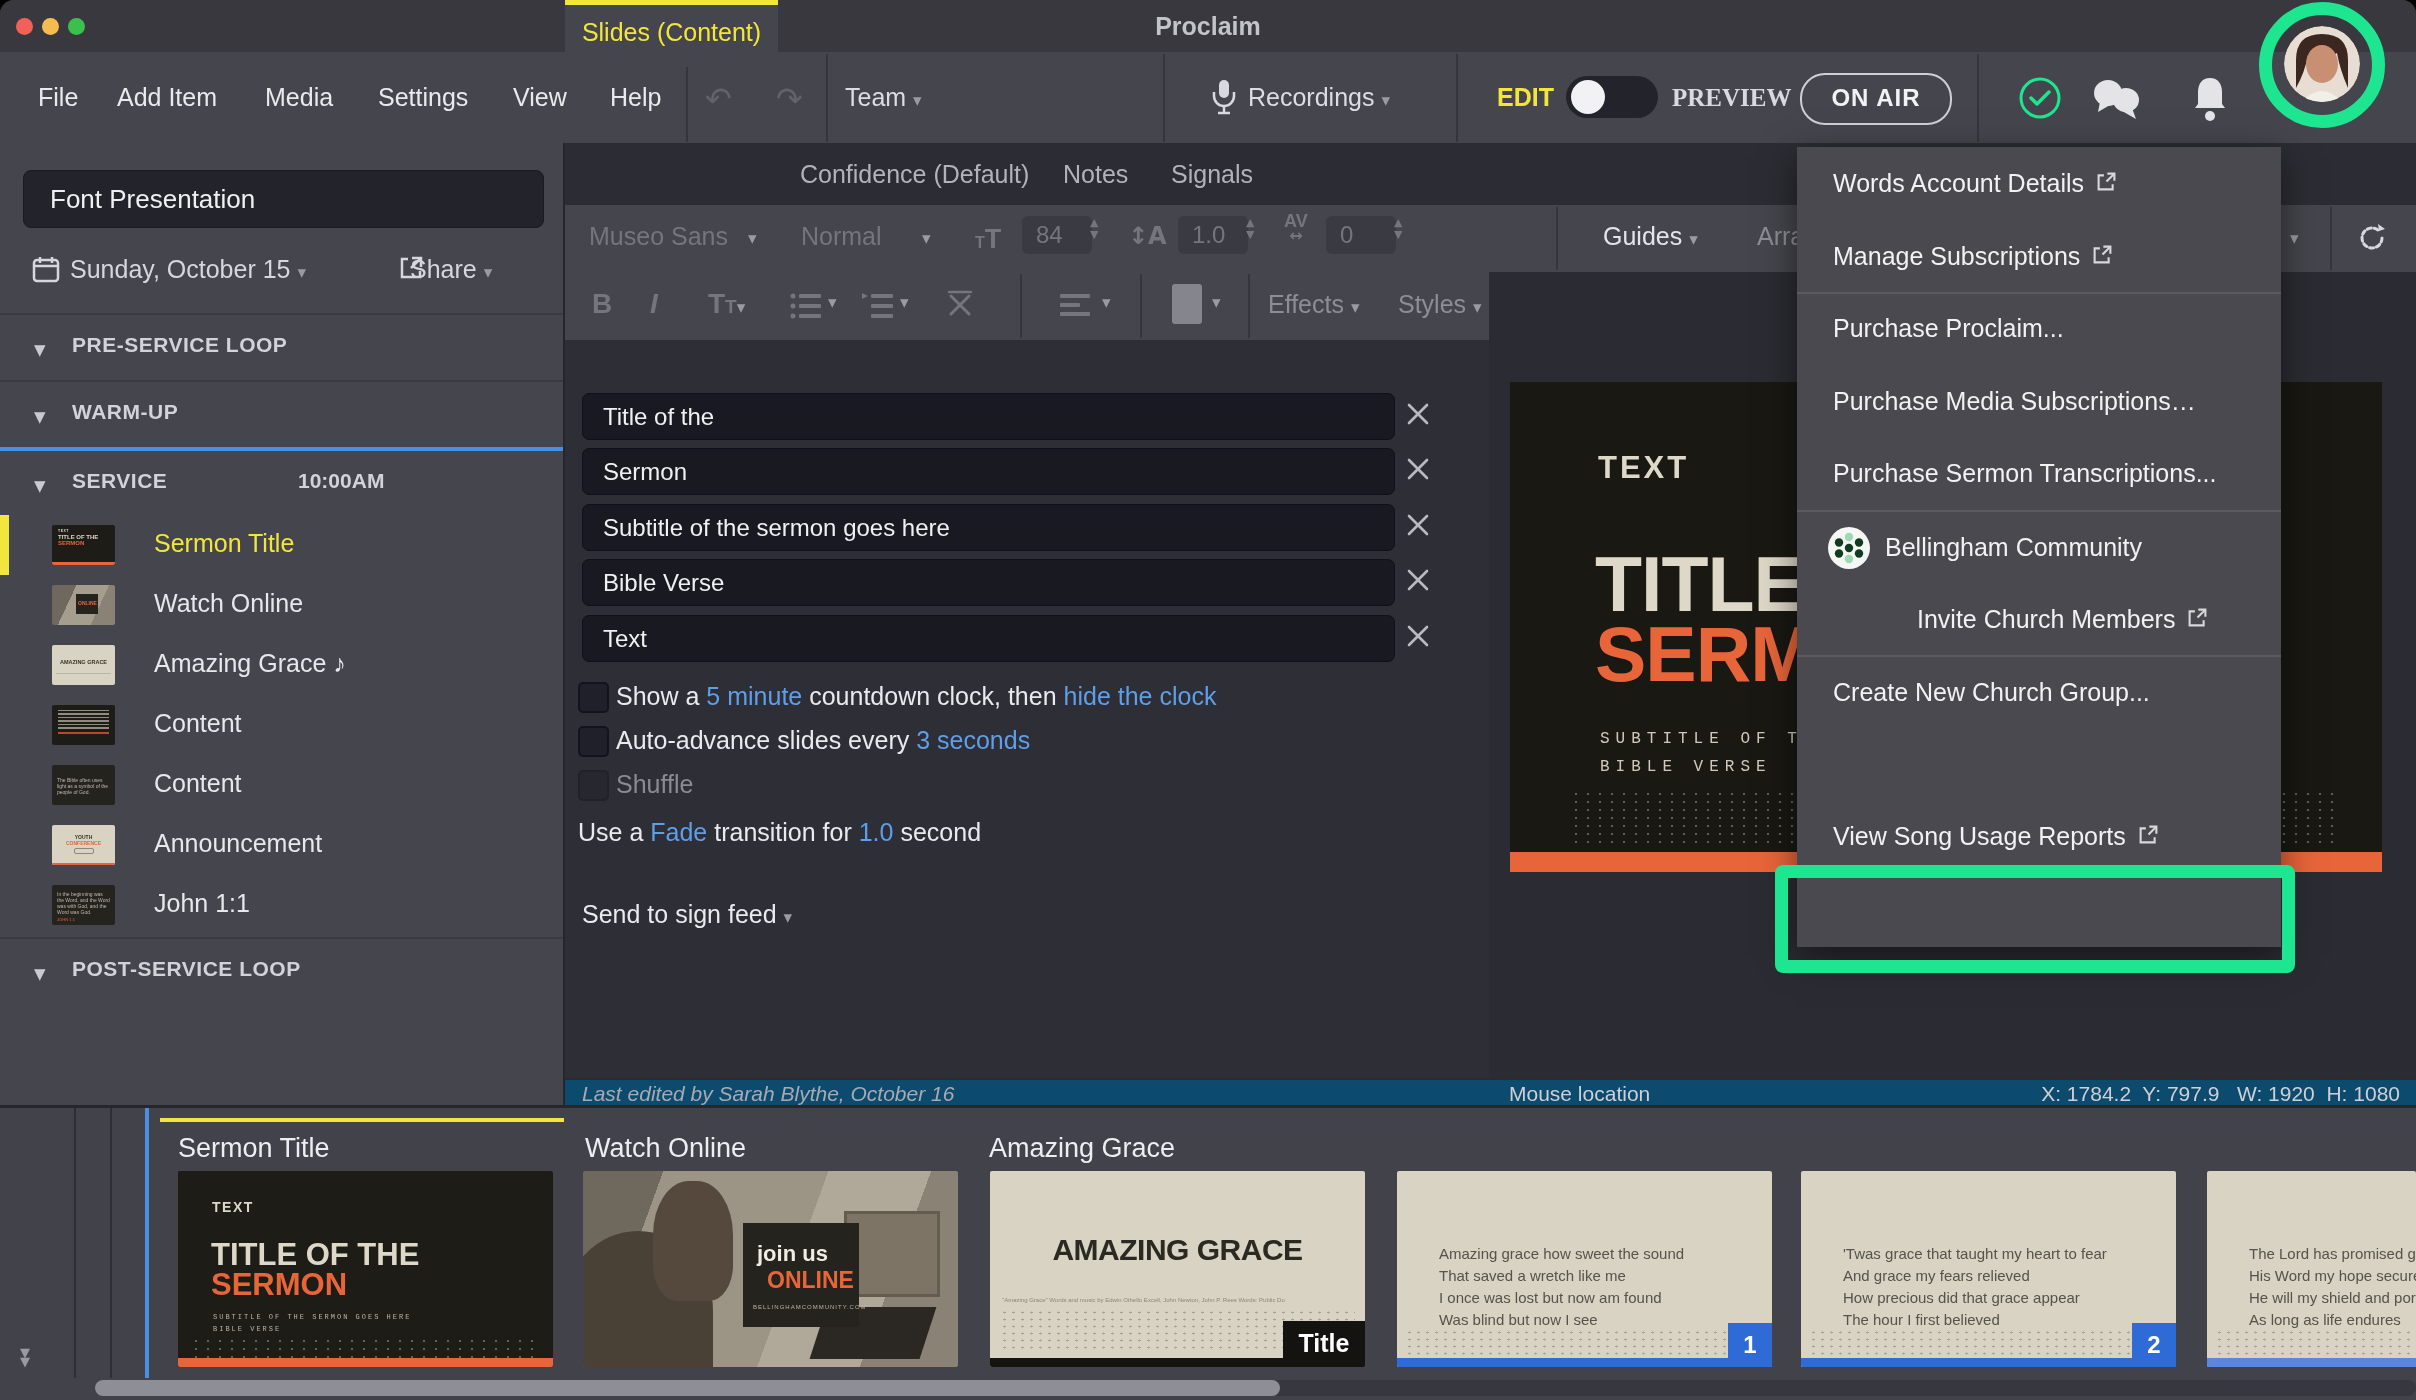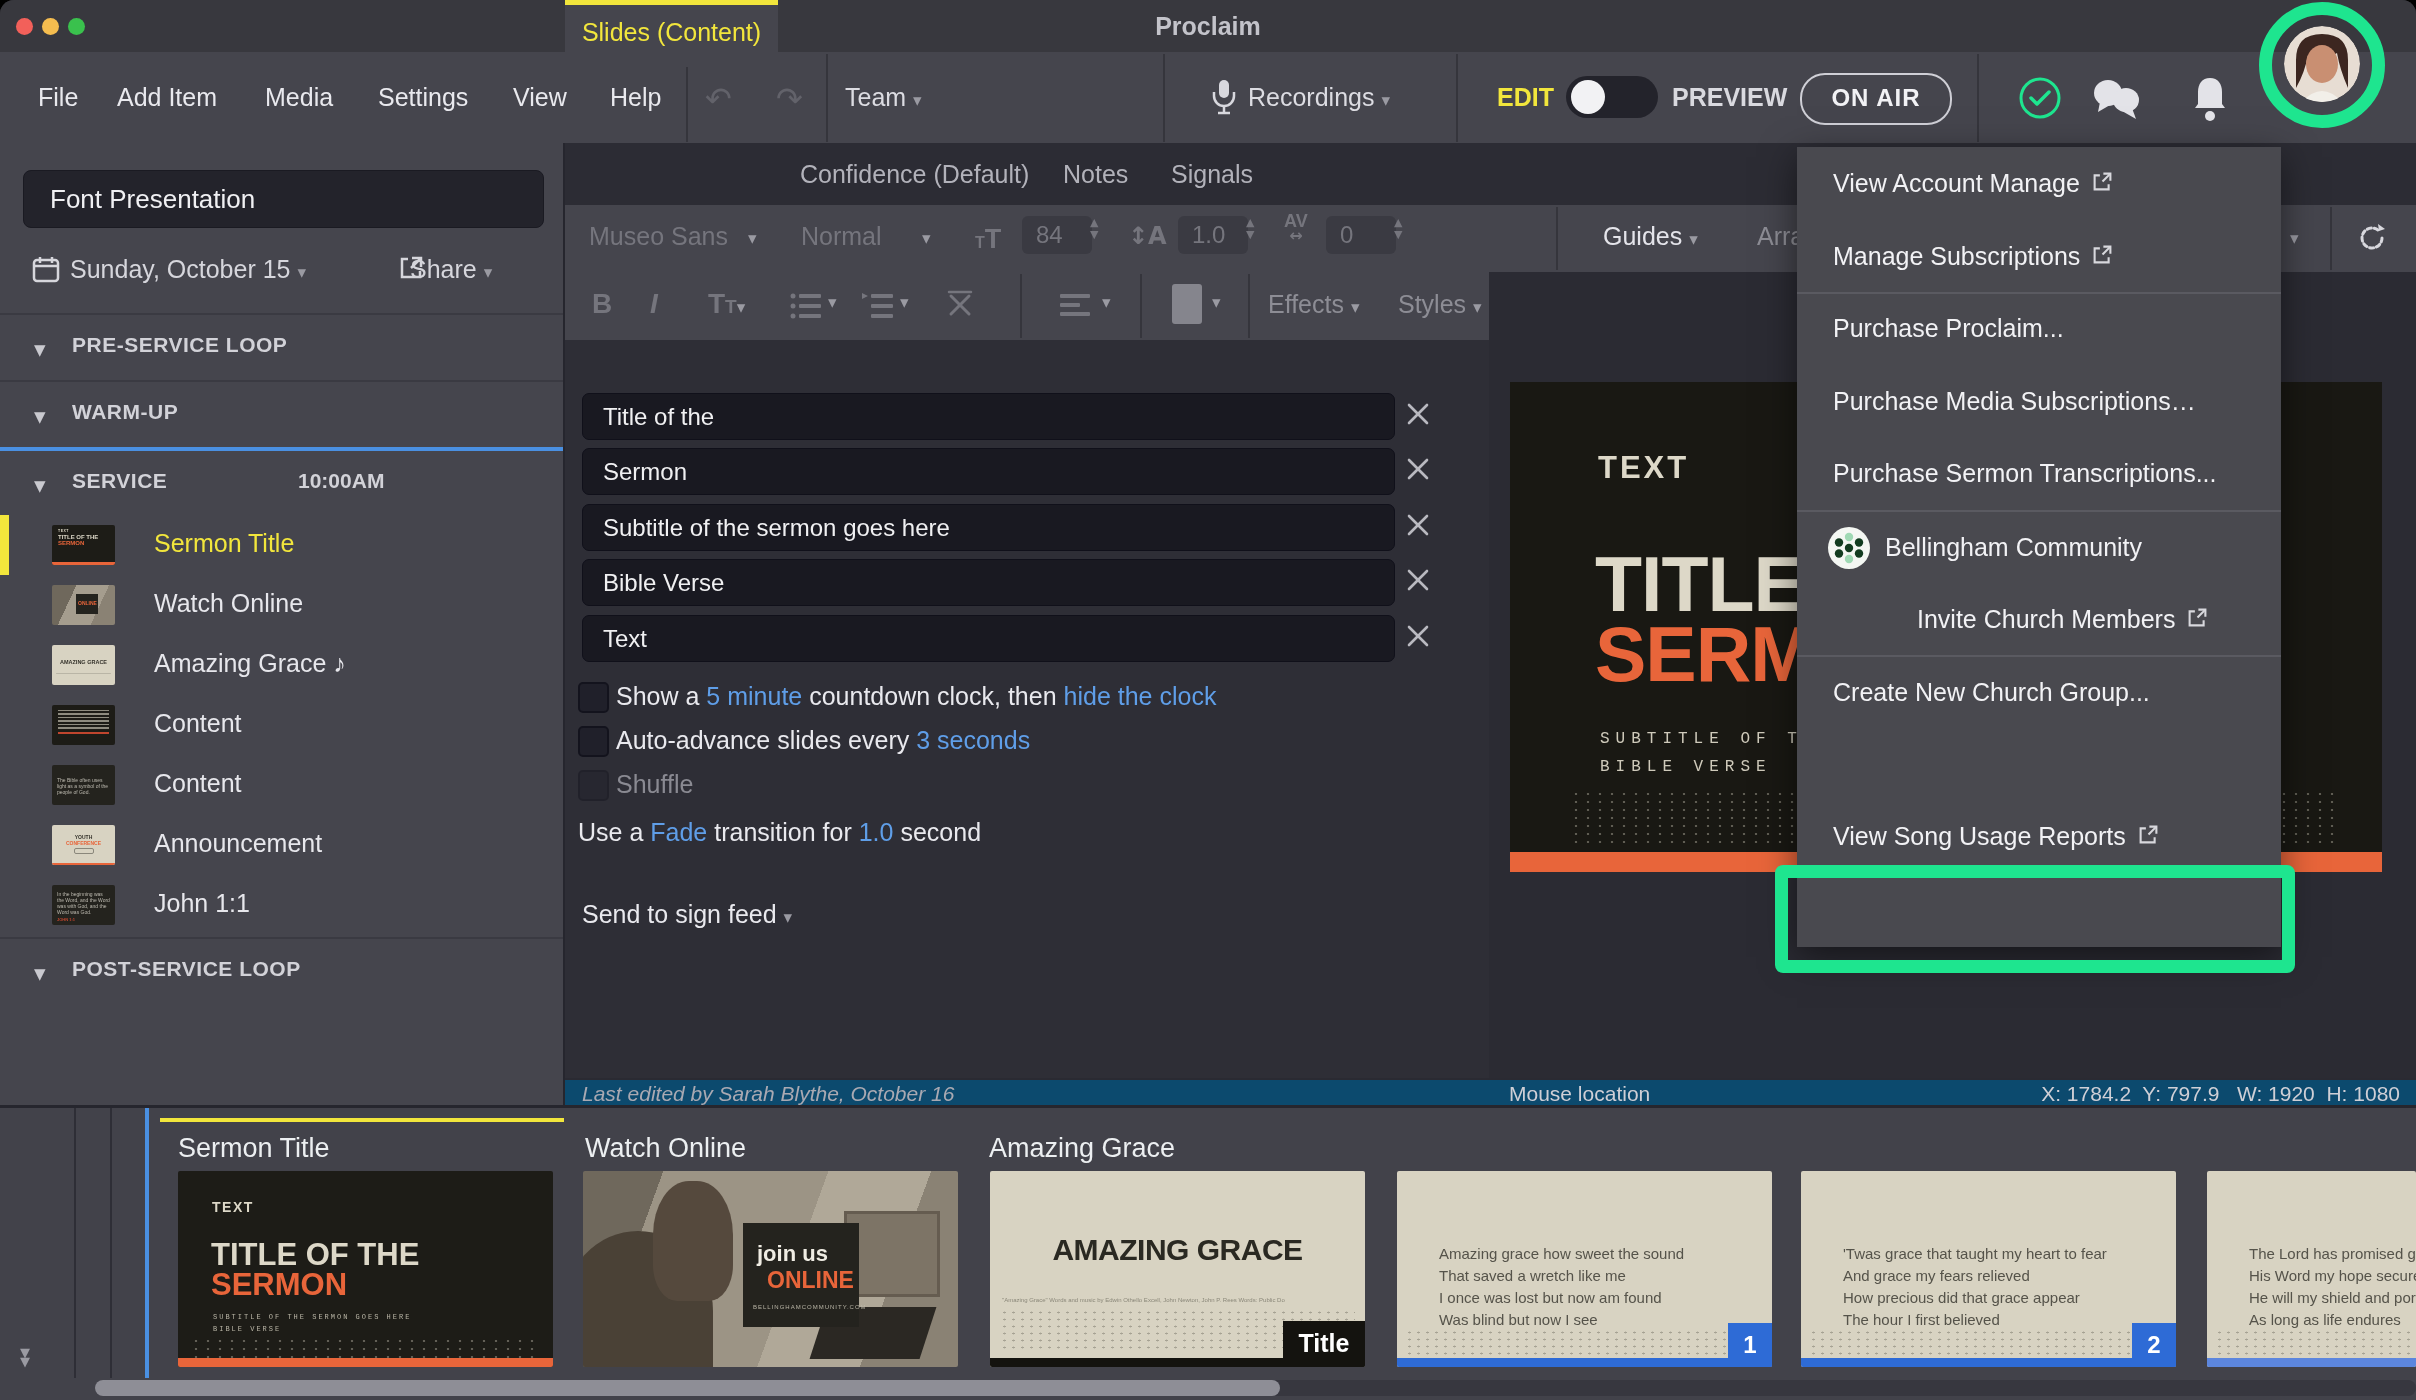--- a/index.html
+++ b/index.html
@@ -124,21 +124,21 @@
         <line x1="14" y1="28" x2="14" y2="34" stroke="#d8d8de" stroke-width="2.5"></line>
         <line x1="8" y1="35" x2="20" y2="35" stroke="#d8d8de" stroke-width="2.5"></line>
       </svg>
   </div>
   <div class="abs rec" style="left:1248px;"><span>Recordings</span> <span class="caret">▾</span></div>
   <div class="abs vdiv" style="left:1456px;"></div>
   <div class="abs edit-lbl" style="left:1497px;top:52px;height:91px;line-height:91px;">EDIT</div>
   <div class="abs toggle" style="left:1566px;top:76px;">
       <div class="knob"></div>
     </div>
-  <div class="abs preview-lbl" style="left:1672px;top:52px;height:75px;line-height:91px;">PREVIEW</div>
+  <div class="abs preview-lbl" style="left:1672px;top:52px;height:75px;line-height:91px;font-family:Liberation Serif, serif;">PREVIEW</div>
   <div class="abs onair" style="left:1800px;top:73px;">ON AIR</div>
   <div class="abs vdiv" style="left:1977px;"></div>
   <div class="abs" style="left:2018px;top:76px;">
     <svg width="44" height="44" viewBox="0 0 44 44">
         <circle cx="22" cy="22" r="19" fill="none" stroke="#1ee58f" stroke-width="3"></circle>
         <path d="M13 22 l6 6 l12 -12" fill="none" stroke="#1ee58f" stroke-width="3.5" stroke-linecap="round" stroke-linejoin="round"></path>
       </svg>
   </div>
   <div class="abs" style="left:2090px;top:76px;">
     <svg width="52" height="46" viewBox="0 0 52 46">
@@ -514,21 +514,21 @@
     </div>
 
     <div class="abs ic" style="left:20px;top:240px;font-size:13px;line-height:9px;color:#9a9aa2;text-align:center;">▼<br>▼</div>
     <div class="scroll-track">
       <div class="scroll-thumb"></div>
     </div>
   </div>
 
   <div class="abs acct-menu">
     <div class="acct-item" style="top:0px;">
-      <span>View Account Manage</span><span class="ext"><svg width="21" height="21" viewBox="0 0 24 24">
+      <span>Words Account Details</span><span class="ext"><svg width="21" height="21" viewBox="0 0 24 24">
             <path d="M9 5 H3 V21 H19 V15" fill="none" stroke="#d8d8dd" stroke-width="2.4"></path>
             <path d="M13 3 H21 V11" fill="none" stroke="#d8d8dd" stroke-width="2.4"></path>
             <line x1="21" y1="3" x2="12" y2="12" stroke="#d8d8dd" stroke-width="2.4"></line>
           </svg></span>
     </div>
     <div class="acct-item" style="top:73px;">
       <span>Manage Subscriptions</span><span class="ext"><svg width="21" height="21" viewBox="0 0 24 24">
             <path d="M9 5 H3 V21 H19 V15" fill="none" stroke="#d8d8dd" stroke-width="2.4"></path>
             <path d="M13 3 H21 V11" fill="none" stroke="#d8d8dd" stroke-width="2.4"></path>
             <line x1="21" y1="3" x2="12" y2="12" stroke="#d8d8dd" stroke-width="2.4"></line>

